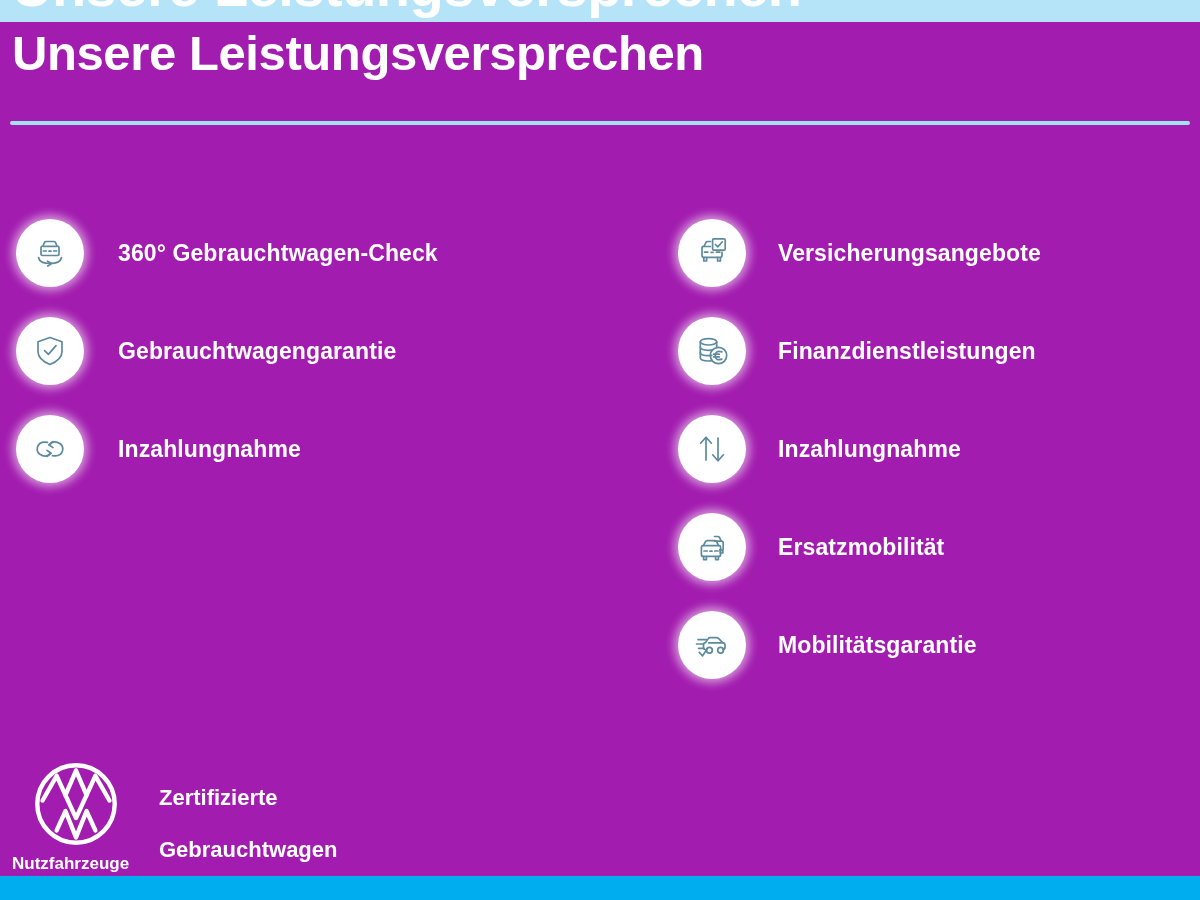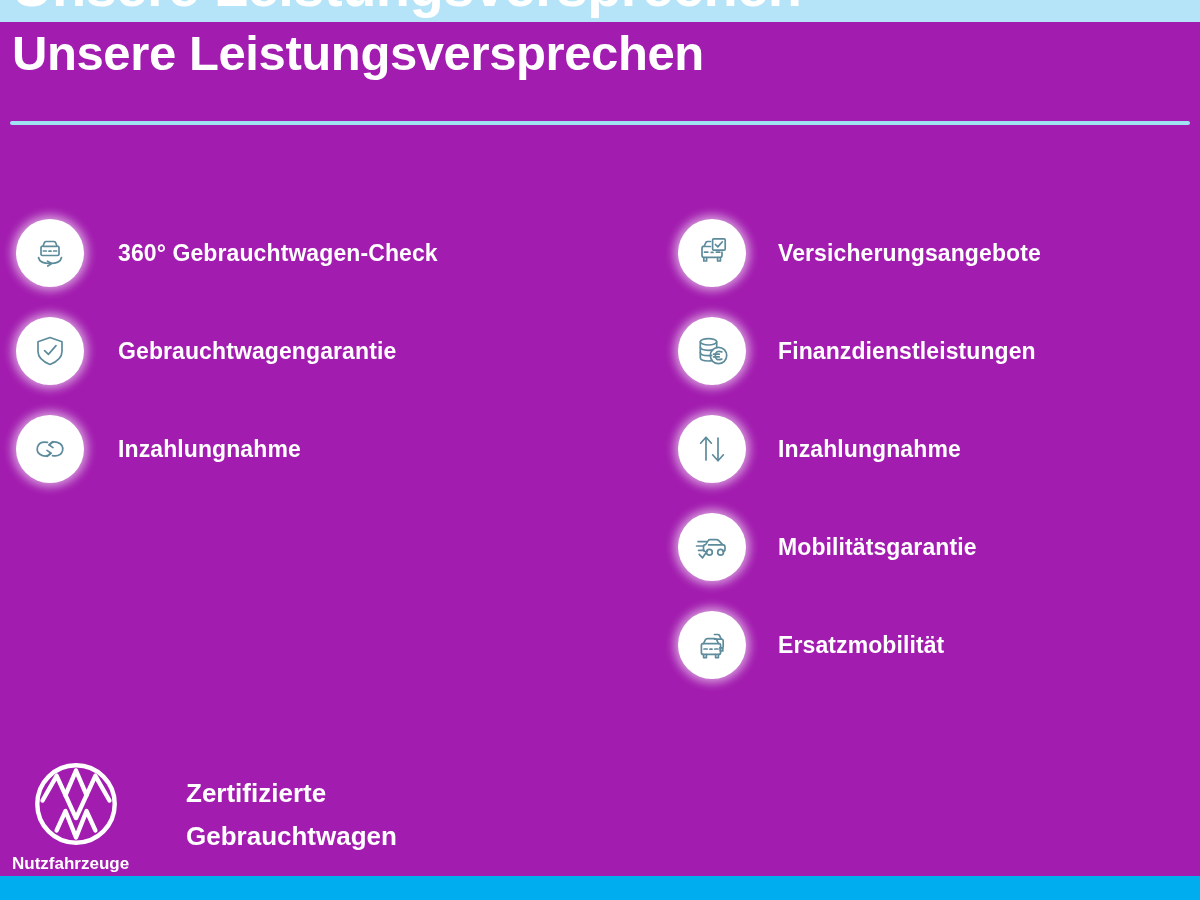--- a/index.html
+++ b/index.html
@@ -148,24 +148,24 @@
   .vw-logo {
     position: absolute;
     left: 16px;
     top: 2px;
     width: 88px;
     height: 88px;
   }
   .vw-logo svg { display: block; width: 88px; height: 88px; }
   .brand-claim {
     position: absolute;
-    left: 170px;
+    left: 143px;
     top: 14px;
-    font-size: 26px;
-    line-height: 43px;
+    font-size: 22px;
+    line-height: 52px;
     font-weight: 700;
     color: #ffffff;
     white-space: pre-line;
   }
   .brand-unit {
     position: absolute;
     left: -4px;
     top: 96px;
     font-size: 17px;
     font-weight: 700;
@@ -269,54 +269,54 @@
       <div class="item">
         <div class="badge">
           <svg viewBox="0 0 40 40">
             <path d="M14 31 L14 8.5"></path>
             <path d="M8.6 14.2 L14 8.3 L19.4 14.2"></path>
             <path d="M26 9 L26 31.5"></path>
             <path d="M20.6 25.8 L26 31.7 L31.4 25.8"></path>
           </svg>
         </div>
         <div class="item-label">Inzahlungnahme</div>
-      </div>
-
-      <div class="item">
-        <div class="badge">
-          <svg viewBox="0 0 40 40">
-            <path d="M13.2 24.5 Q11.5 24.5 11.5 22.6 L11.5 19.6 Q11.5 17.6 13.6 17.6 L16.2 13.6 Q16.8 12.6 18.1 12.6 L24.4 12.6 Q25.8 12.6 26.8 13.6 L30.6 17.6 Q33 17.8 33 20.2 L33 22.6 Q33 24.5 31 24.5"></path>
-            <path d="M16.6 17.8 L30.2 17.8"></path>
-            <circle cx="17.4" cy="25.2" r="2.9"></circle>
-            <circle cx="28.6" cy="25.2" r="2.9"></circle>
-            <path d="M6 14.6 L14.6 14.6"></path>
-            <path d="M4.6 19 L11.6 19"></path>
-            <path d="M6.6 23.4 L12 23.4"></path>
-            <path d="M7.2 27.4 L10.6 30.8 L15.2 24"></path>
-          </svg>
-        </div>
-        <div class="item-label">Mobilitätsgarantie</div>
       </div>
 
       <div class="item">
         <div class="badge">
           <svg viewBox="0 0 40 40">
             <path d="M22.5 9.5 L25.8 9.5 Q27 9.5 27.5 10.5 L29.2 14 Q31.2 14 31.2 16.2 L31.2 21.4 Q31.2 22.8 29.8 22.8 L27.8 22.8"></path>
             <path d="M22.6 14.2 L29.4 14.2"></path>
             <path d="M28.2 23 L28.2 26 L30.8 26 L30.8 23"></path>
             <path d="M11.4 29.4 Q9.4 29.4 9.4 27.4 L9.4 20.6 Q9.4 18.4 11.6 18.4 L13.4 14.7 Q14 13.6 15.3 13.6 L22.7 13.6 Q24 13.6 24.6 14.7 L26.4 18.4 Q28.6 18.4 28.6 20.6 L28.6 27.4 Q28.6 29.4 26.6 29.4 Z"></path>
             <path d="M11.6 18.7 L26.4 18.7"></path>
             <path d="M12 24 L15.2 24"></path>
             <path d="M22.8 24 L26 24"></path>
             <path d="M18 24.2 L20 24.2"></path>
             <path d="M11.6 29.6 L11.6 32.6 L14.4 32.6 L14.4 29.6"></path>
             <path d="M23.6 29.6 L23.6 32.6 L26.4 32.6 L26.4 29.6"></path>
           </svg>
         </div>
         <div class="item-label">Ersatzmobilität</div>
+      </div>
+
+      <div class="item">
+        <div class="badge">
+          <svg viewBox="0 0 40 40">
+            <path d="M13.2 24.5 Q11.5 24.5 11.5 22.6 L11.5 19.6 Q11.5 17.6 13.6 17.6 L16.2 13.6 Q16.8 12.6 18.1 12.6 L24.4 12.6 Q25.8 12.6 26.8 13.6 L30.6 17.6 Q33 17.8 33 20.2 L33 22.6 Q33 24.5 31 24.5"></path>
+            <path d="M16.6 17.8 L30.2 17.8"></path>
+            <circle cx="17.4" cy="25.2" r="2.9"></circle>
+            <circle cx="28.6" cy="25.2" r="2.9"></circle>
+            <path d="M6 14.6 L14.6 14.6"></path>
+            <path d="M4.6 19 L11.6 19"></path>
+            <path d="M6.6 23.4 L12 23.4"></path>
+            <path d="M7.2 27.4 L10.6 30.8 L15.2 24"></path>
+          </svg>
+        </div>
+        <div class="item-label">Mobilitätsgarantie</div>
       </div>
 
     </div>
   </div>
 
   <div class="brand">
     <div class="vw-logo">
       <svg viewBox="0 0 100 100">
         <circle cx="50" cy="50" r="44" fill="none" stroke="#ffffff" stroke-width="5"></circle>
         <path d="M50 12 L62 40 L72 18 M72 18 L88 46 M50 12 L38 40 L28 18 M28 18 L12 46

